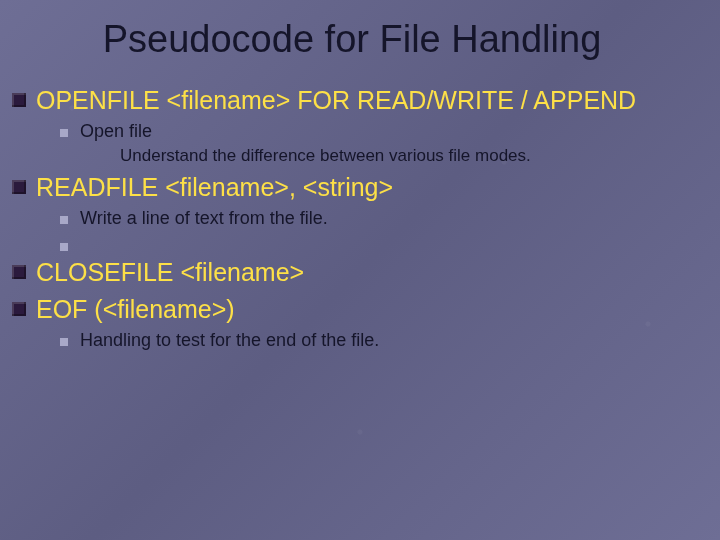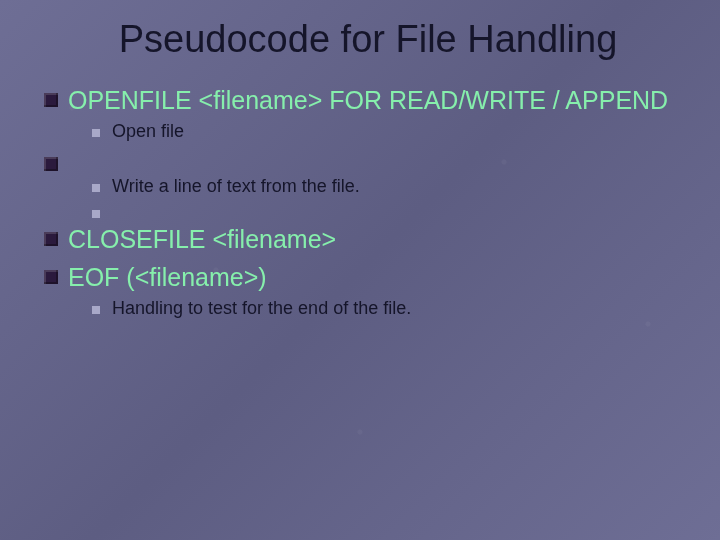--- a/index.html
+++ b/index.html
@@ -15,21 +15,21 @@
       radial-gradient(circle at 90% 60%, rgba(255,255,255,0.04) 2px, transparent 3px),
       linear-gradient(135deg, #6e6e95 0%, #5d5d82 50%, #6e6e95 100%);
     font-family: Arial, Helvetica, sans-serif;
     color: #1a1a2e;
     overflow: hidden;
     position: relative;
   }
   .slide {
     width: 100%;
     height: 100%;
-    padding: 18px 28px 20px 44px;
+    padding: 18px 28px 20px 12px;
   }
   .title {
     font-size: 38px;
     font-weight: 400;
     text-align: center;
     margin-bottom: 24px;
     color: #15152a;
     font-family: Arial, sans-serif;
   }
   .bullet-l1 {
@@ -42,21 +42,21 @@
     width: 14px;
     height: 14px;
     background: #2b1a3d;
     margin-right: 10px;
     margin-top: 8px;
     flex-shrink: 0;
     box-shadow: inset -2px -2px 0 rgba(0,0,0,0.3), inset 2px 2px 0 rgba(255,255,255,0.15);
   }
   .bullet-l1 .text {
     font-size: 25px;
-    color: #86efac;
+    color: #fde047;
     line-height: 1.25;
   }
   .bullet-l2 {
     display: flex;
     align-items: flex-start;
     margin-left: 48px;
     margin-top: 4px;
     margin-bottom: 2px;
   }
   .bullet-l2 .marker {
@@ -92,23 +92,27 @@
   <h1 class="title">Pseudocode for File Handling</h1>
 
   <div class="bullet-l1">
     <div class="marker"></div>
     <div class="text">OPENFILE &lt;filename&gt; FOR READ/WRITE / APPEND</div>
   </div>
   <div class="bullet-l2">
     <div class="marker"></div>
     <div class="text">Open file</div>
   </div>
+  <div class="bullet-l3">
+    <div class="text">Understand the difference between various file modes.</div>
+  </div>
 
   <div class="bullet-l1">
     <div class="marker"></div>
+    <div class="text">READFILE &lt;filename&gt;, &lt;string&gt;</div>
   </div>
   <div class="bullet-l2">
     <div class="marker"></div>
     <div class="text">Write a line of text from the file.</div>
   </div>
 
   <div class="bullet-l2">
     <div class="marker"></div>
   </div>
 

